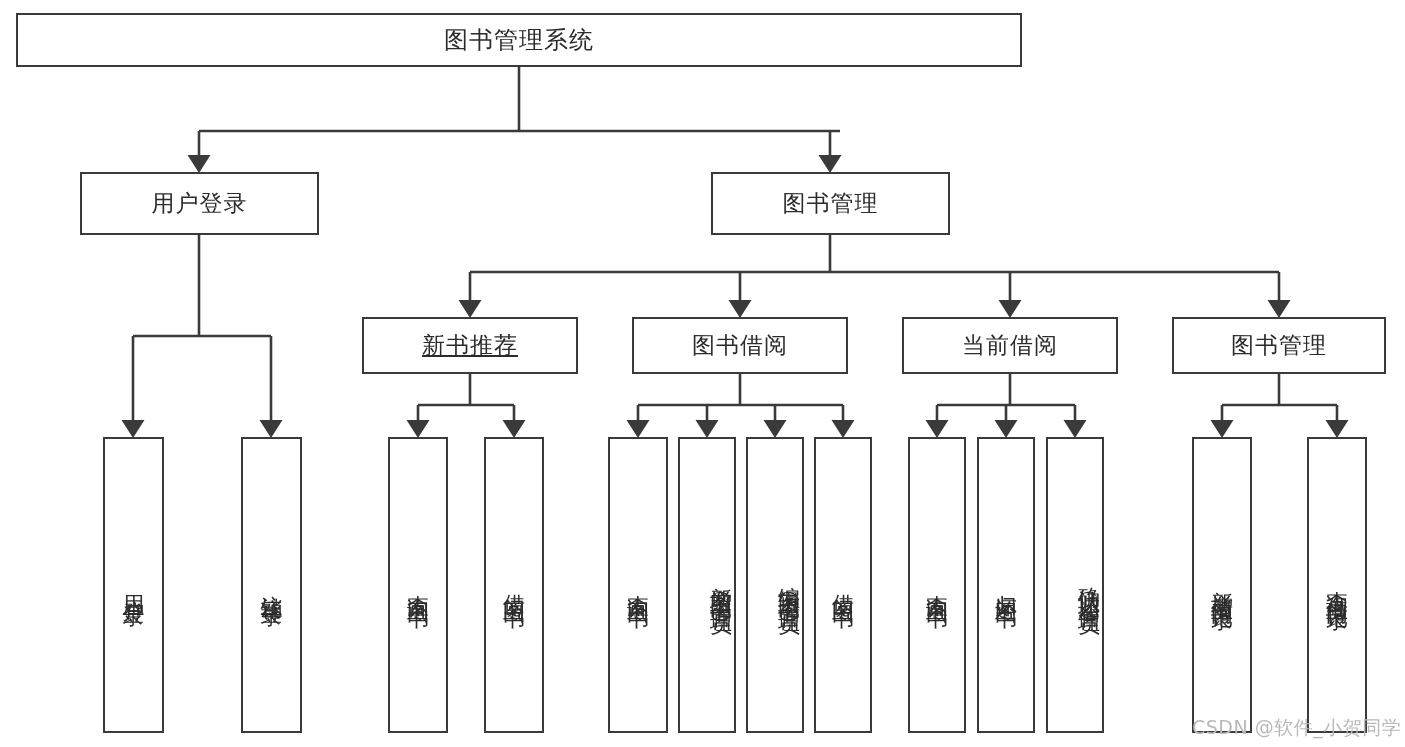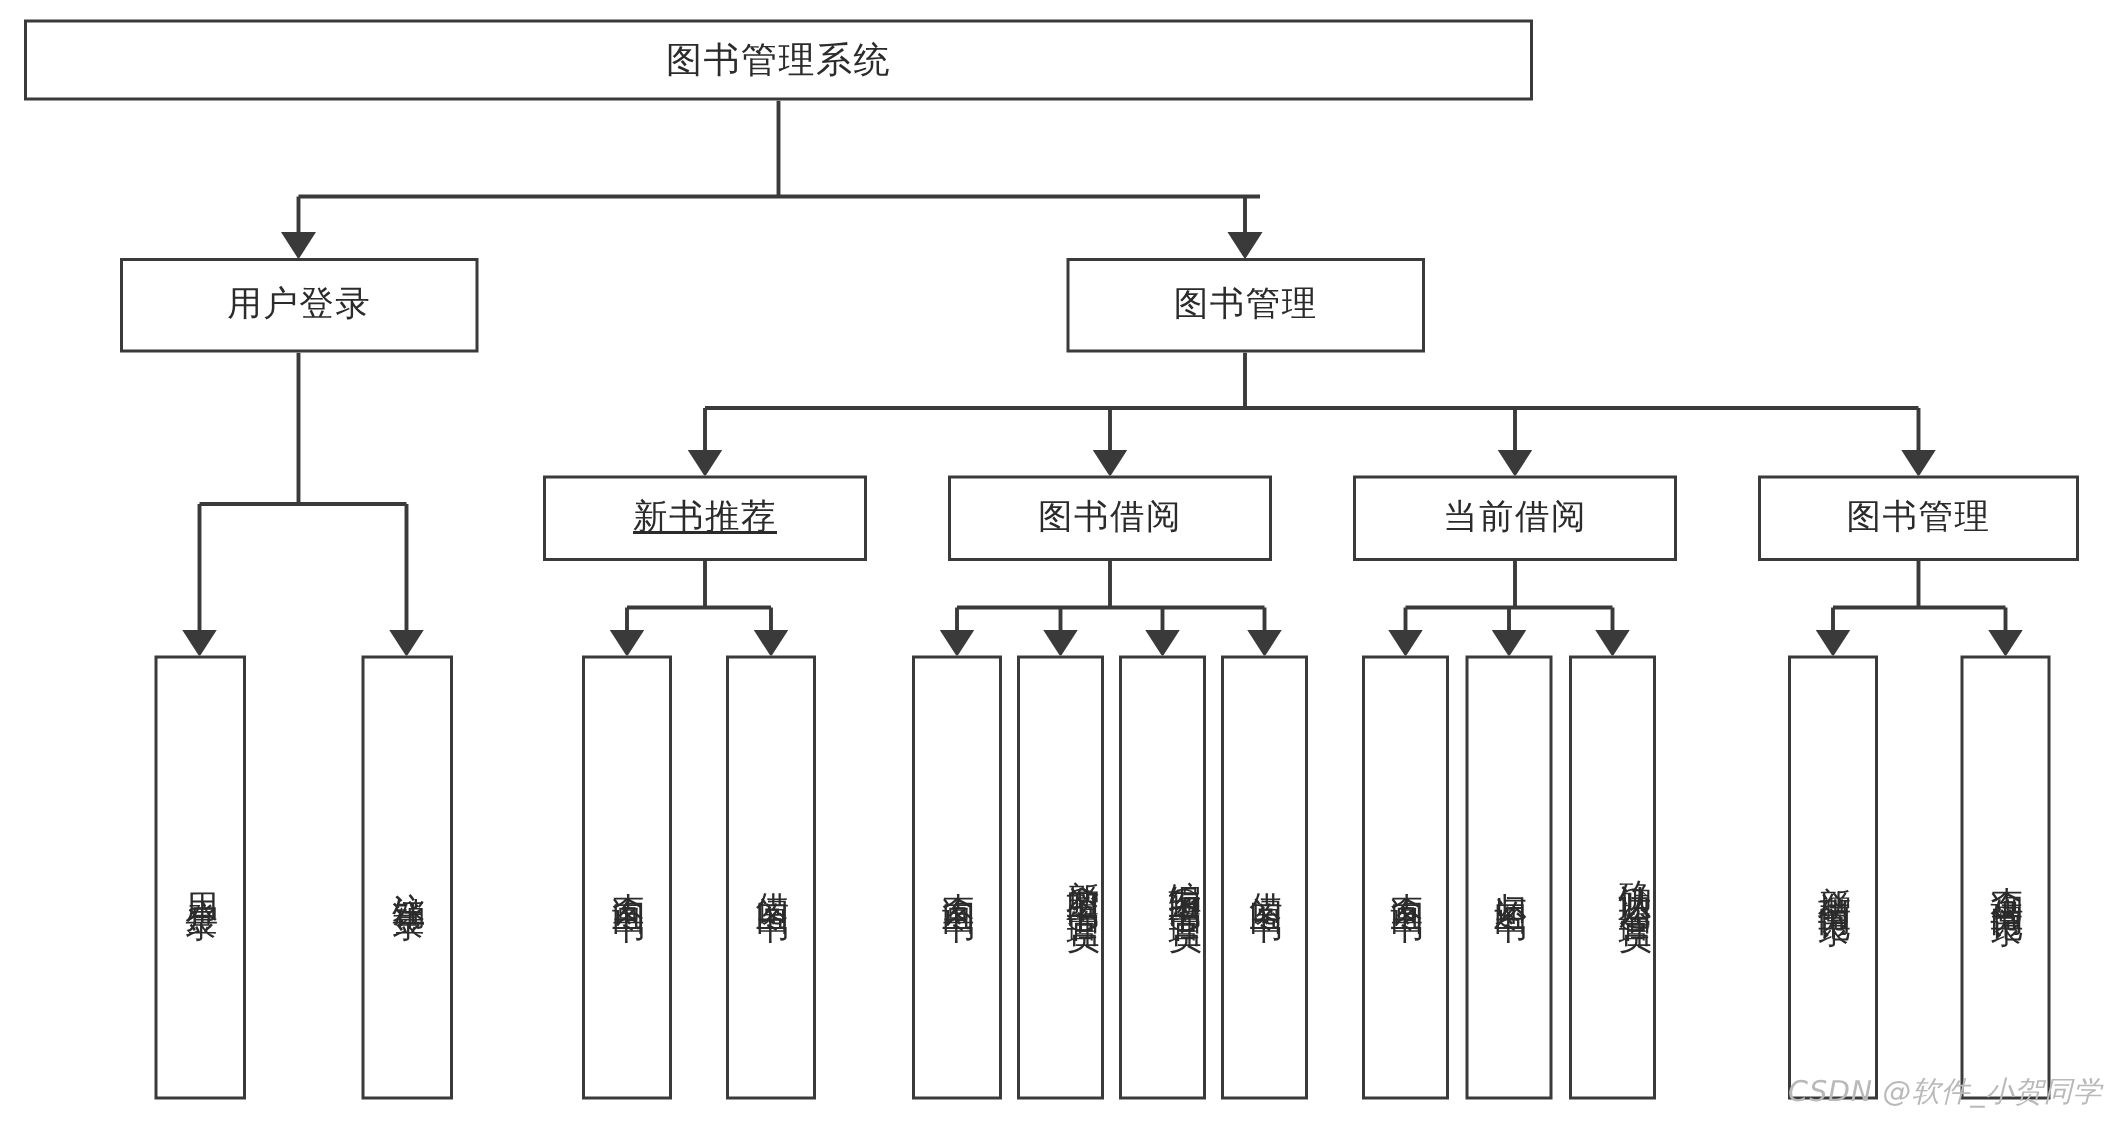--- a/index.html
+++ b/index.html
@@ -67,21 +67,20 @@
   .node.vert.center {
     align-items: center;
     padding-top: 0;
   }
   .watermark {
     position: absolute;
     color: #b9b9b9;
     font-size: 19px;
     white-space: nowrap;
     letter-spacing: 0.5px;
-    font-style: italic;
   }
 </style>
 </head>
 <body>
 
 <div id="canvas">
 
   <svg class="wires" viewBox="0 0 1405 747" xmlns="http://www.w3.org/2000/svg">
     <defs>
       <marker id="arrow" markerWidth="9" markerHeight="9" refX="3.2" refY="4.5" orient="auto" markerUnits="strokeWidth">

